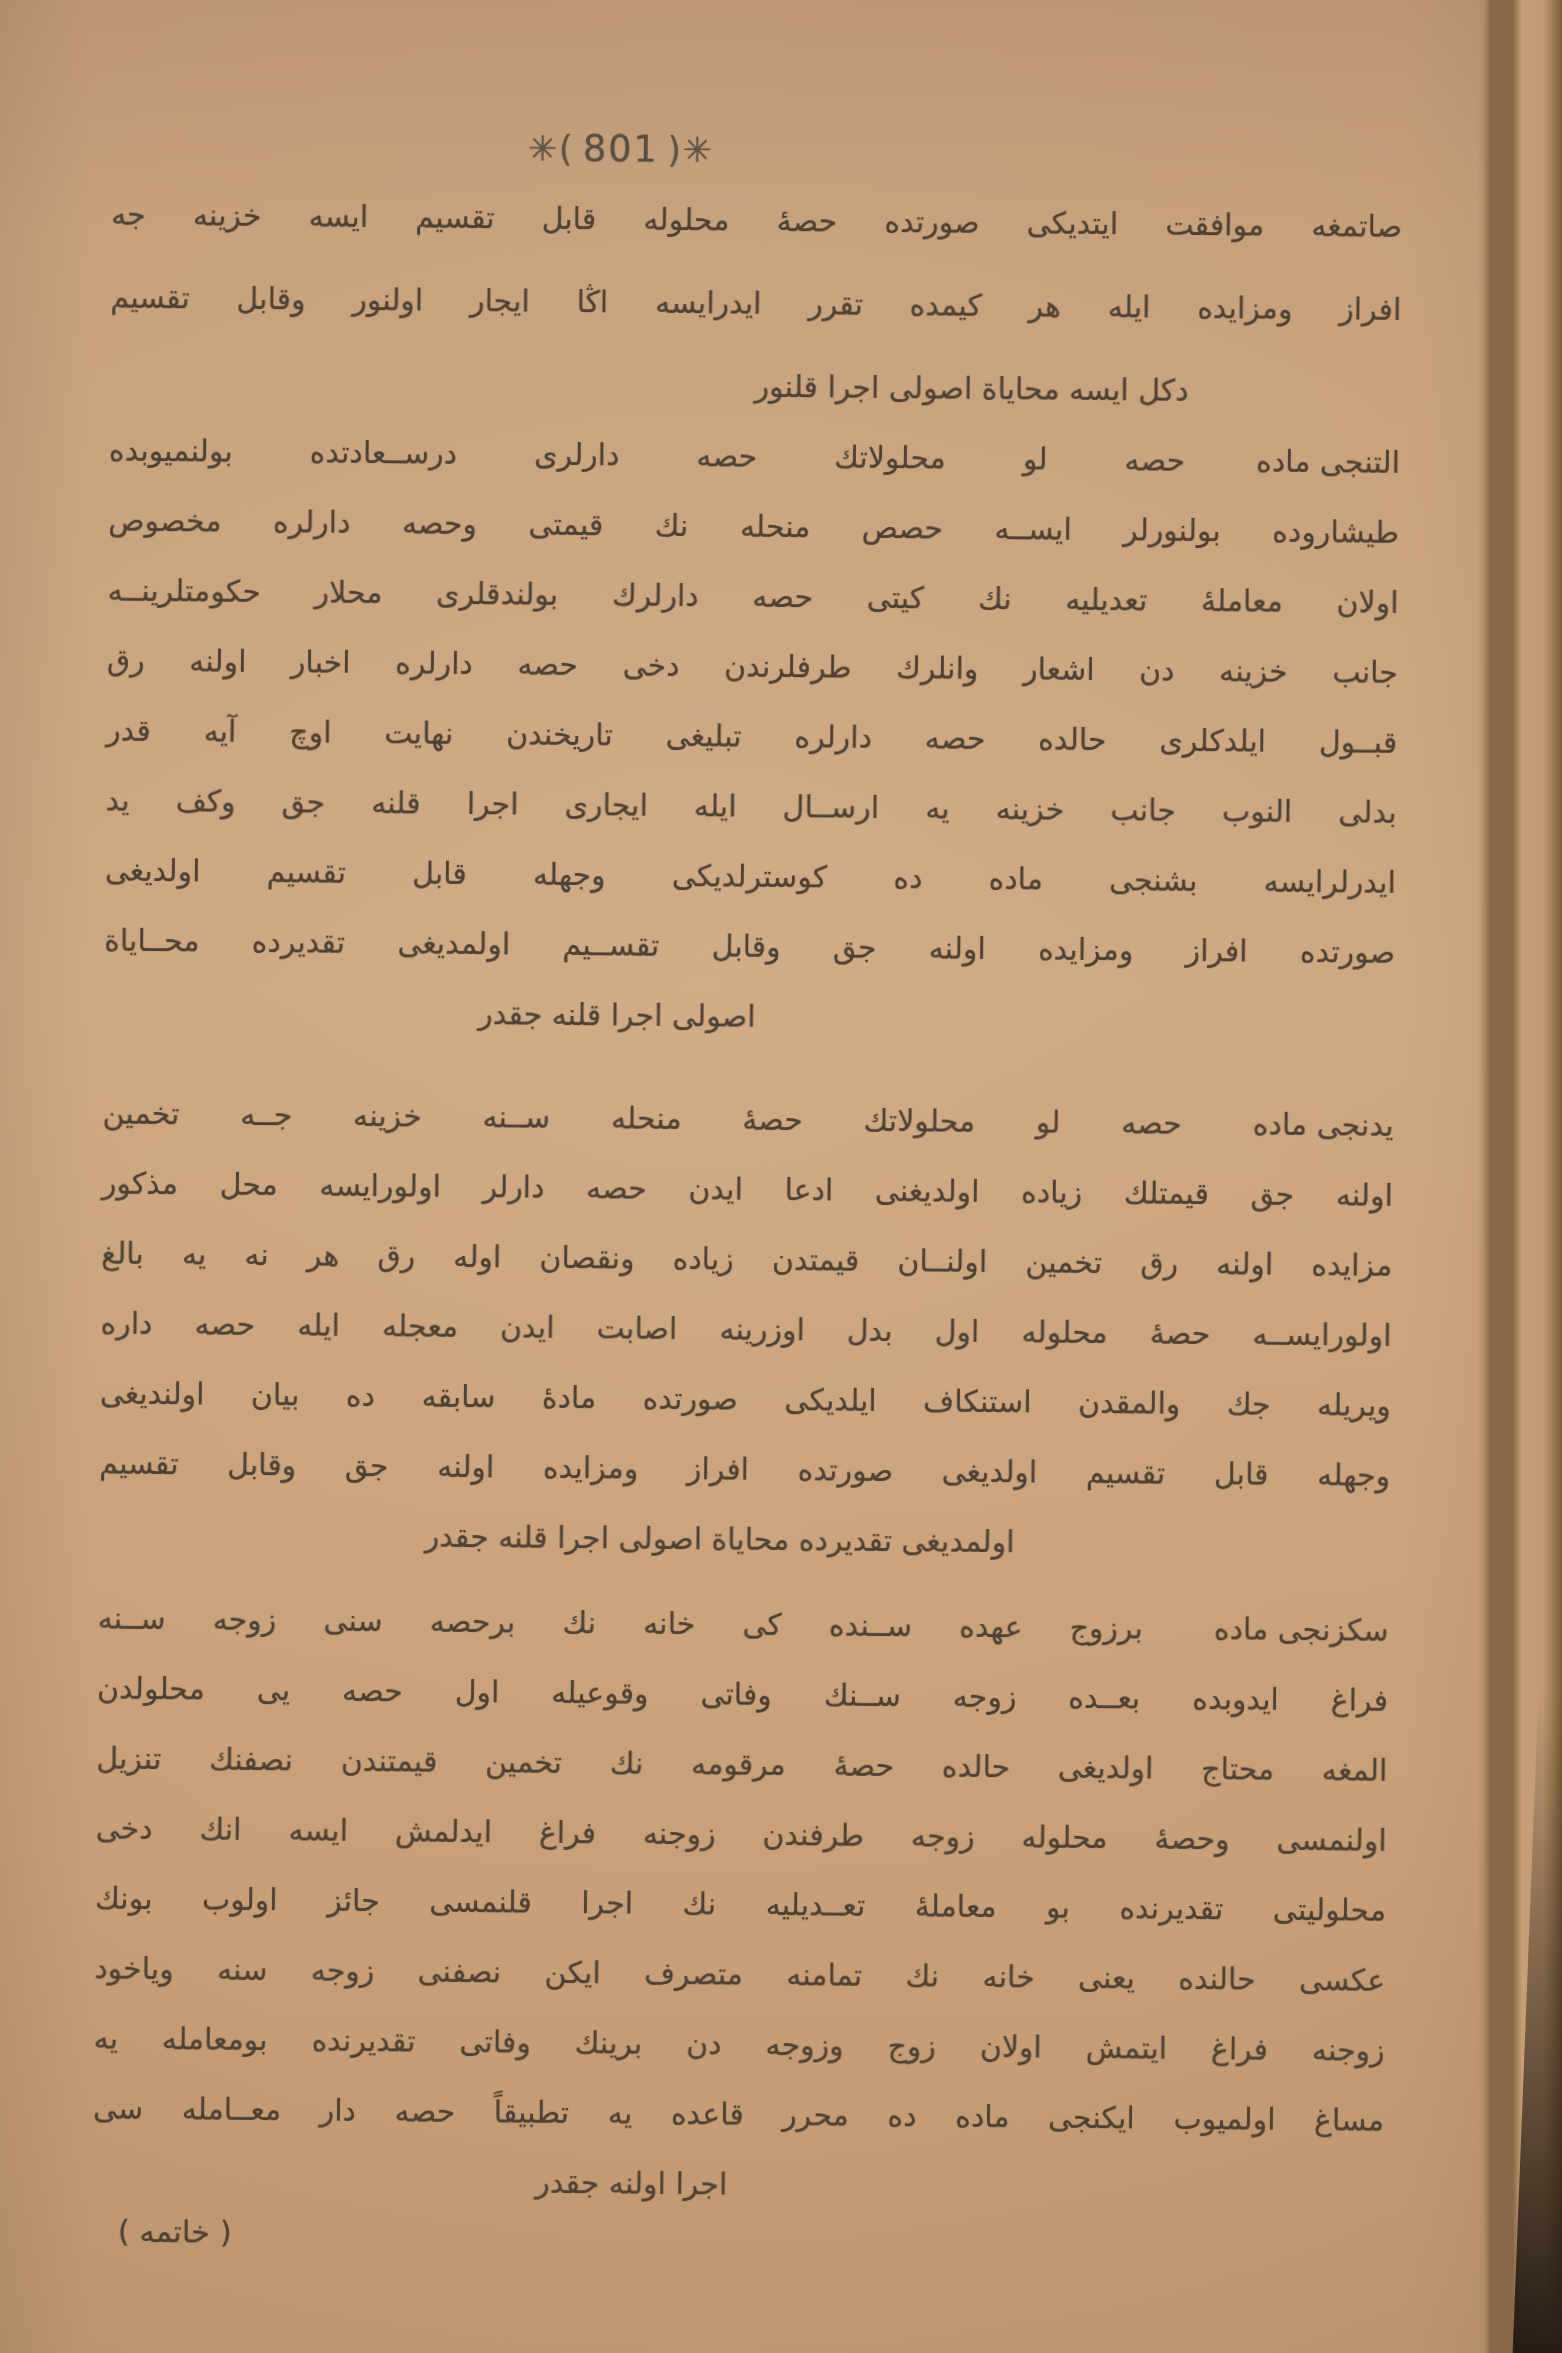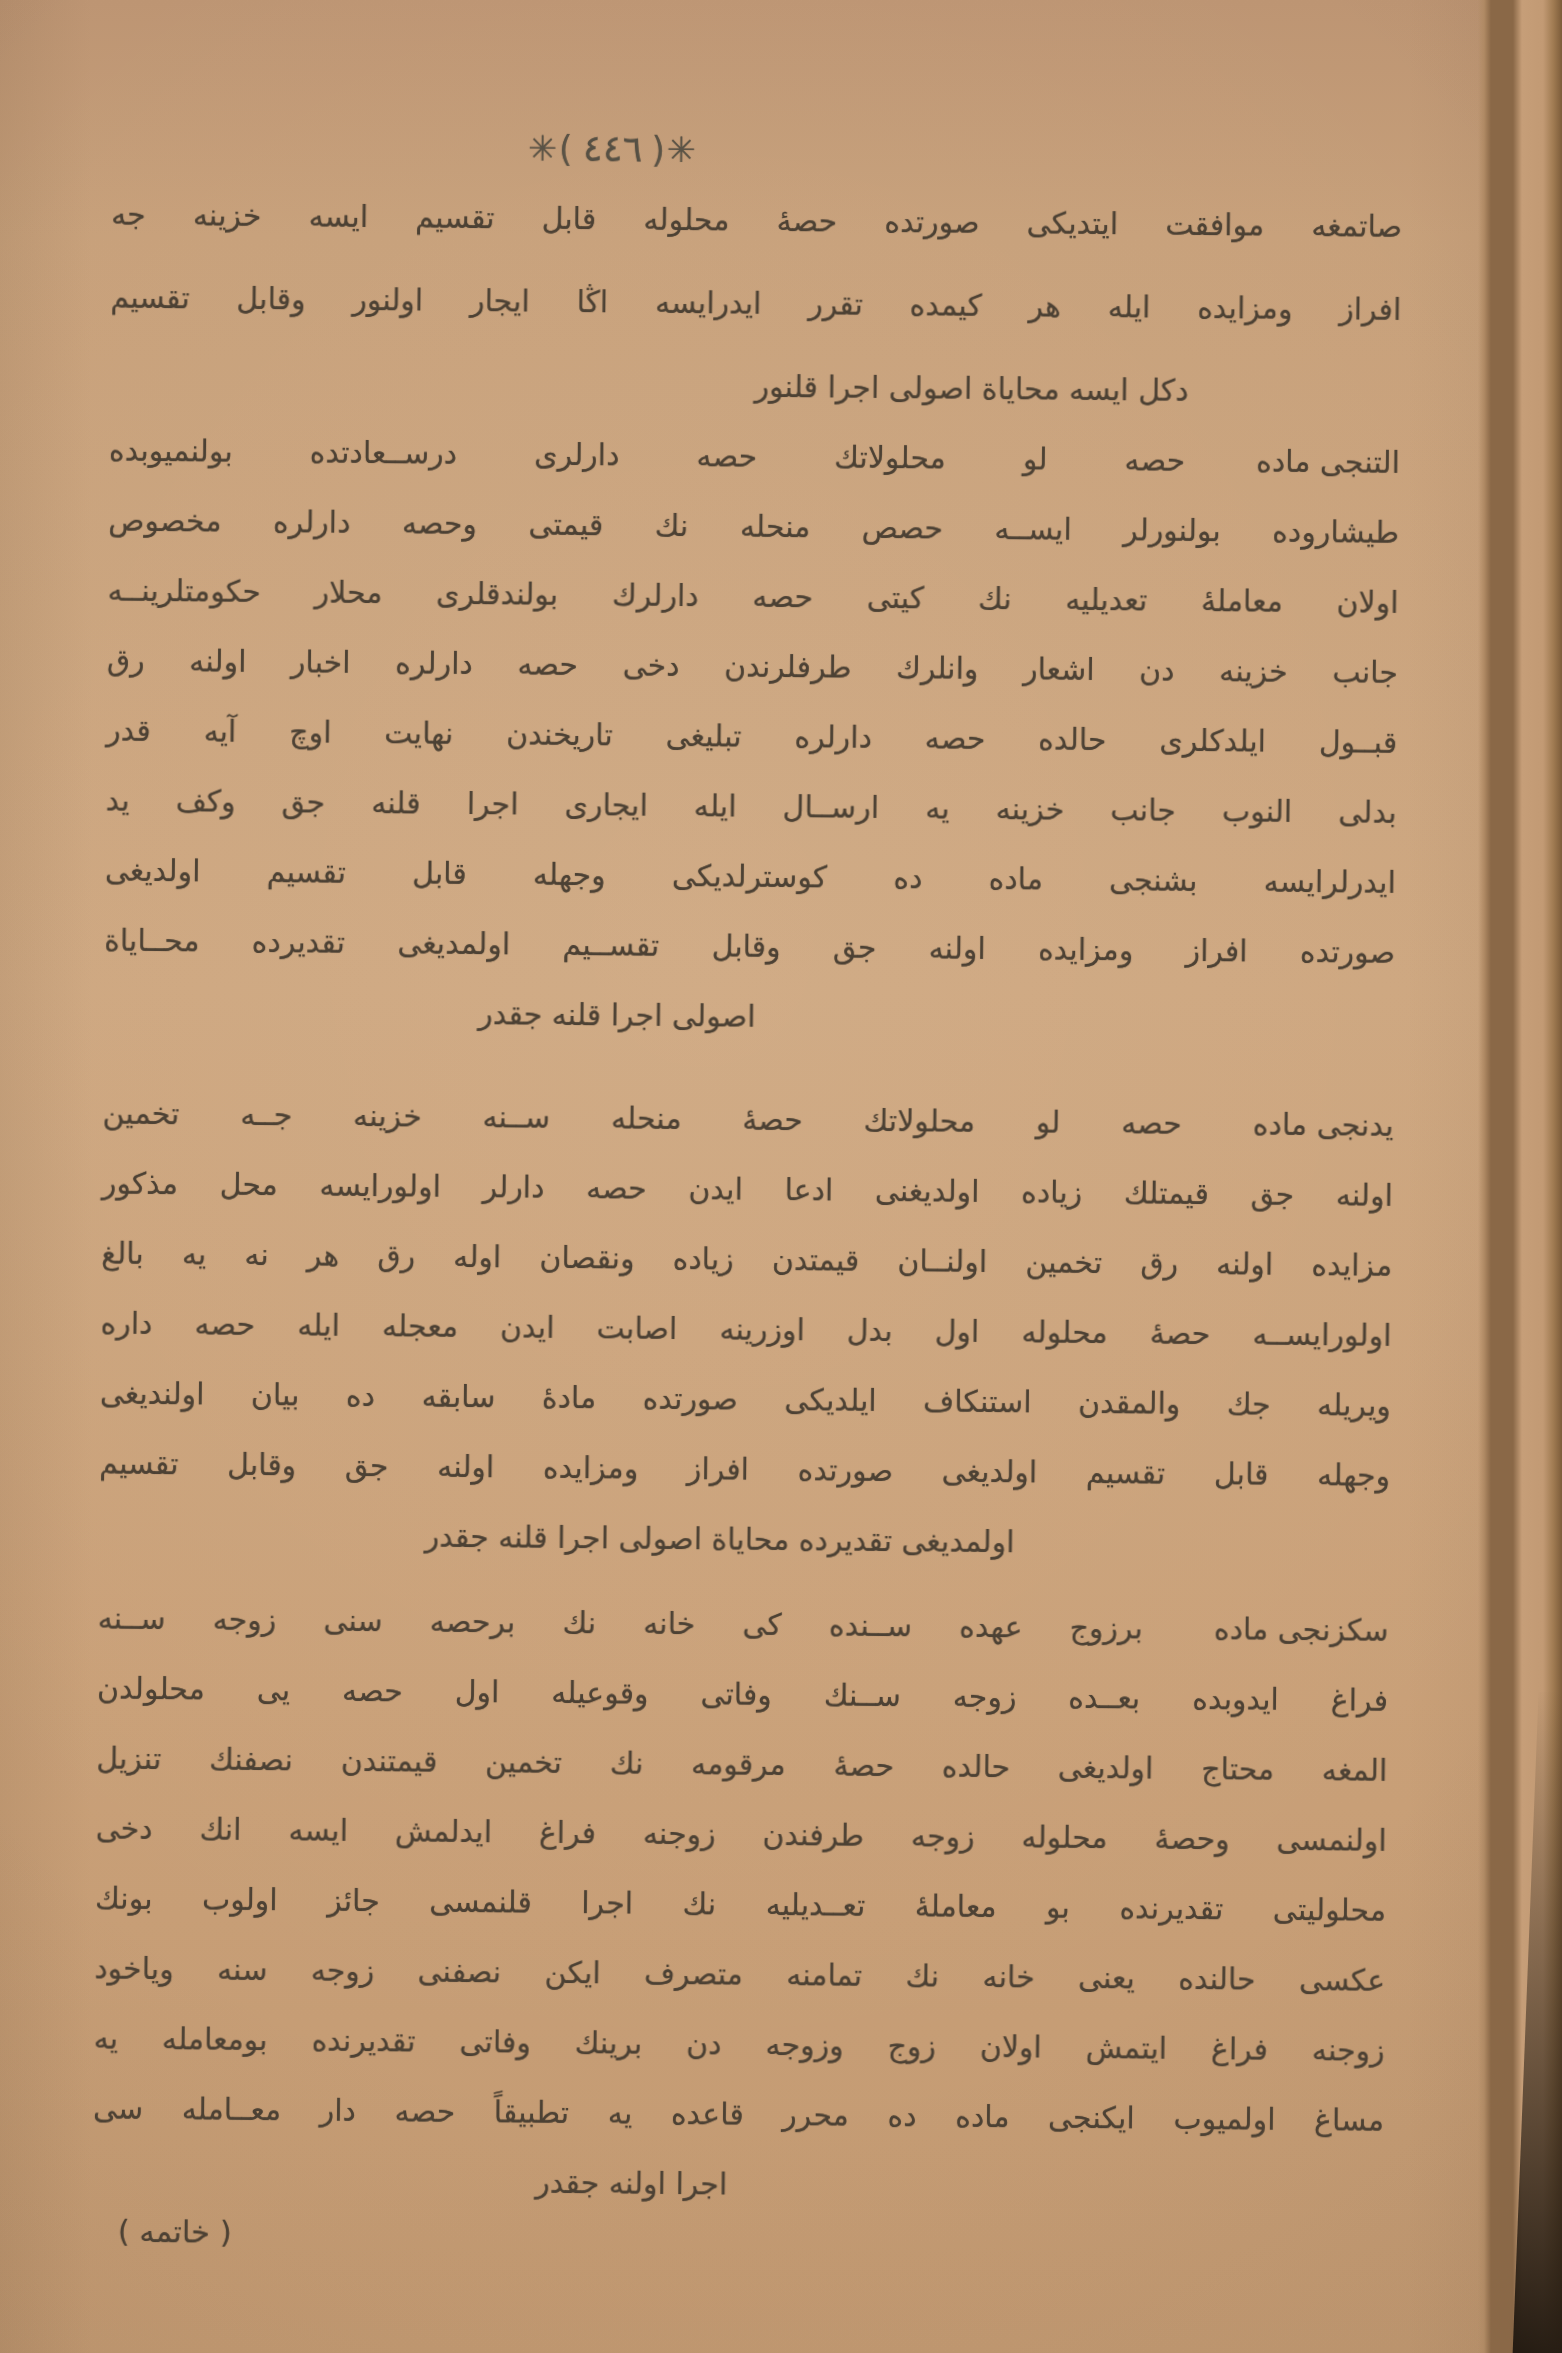--- a/index.html
+++ b/index.html
@@ -69,21 +69,21 @@
 
 <div class="page">
 
   <div class="edge"></div>
   <div class="edge-shadow"></div>
 
   <div class="content">
 
     <div class="pagenum">
       <span class="orn">✳(</span>
-      <span>٤٤٦</span>
+      <span>801</span>
       <span class="orn">)✳</span>
     </div>
 
     <div class="para lh95" style="top:179px;">
       <div class="tline">صاتمغه موافقت ايتديكى صورتده حصهٔ محلوله قابل تقسيم ايسه خزينه جه</div>
       <div class="tline">افراز ومزايده ايله هر كيمده تقرر ايدرايسه اڭا ايجار اولنور وقابل تقسيم</div>
       <div class="short off-l3">دكل ايسه محاياة اصولى اجرا قلنور</div>
     </div>
 
     <div class="para lh80" style="top:422px;">

